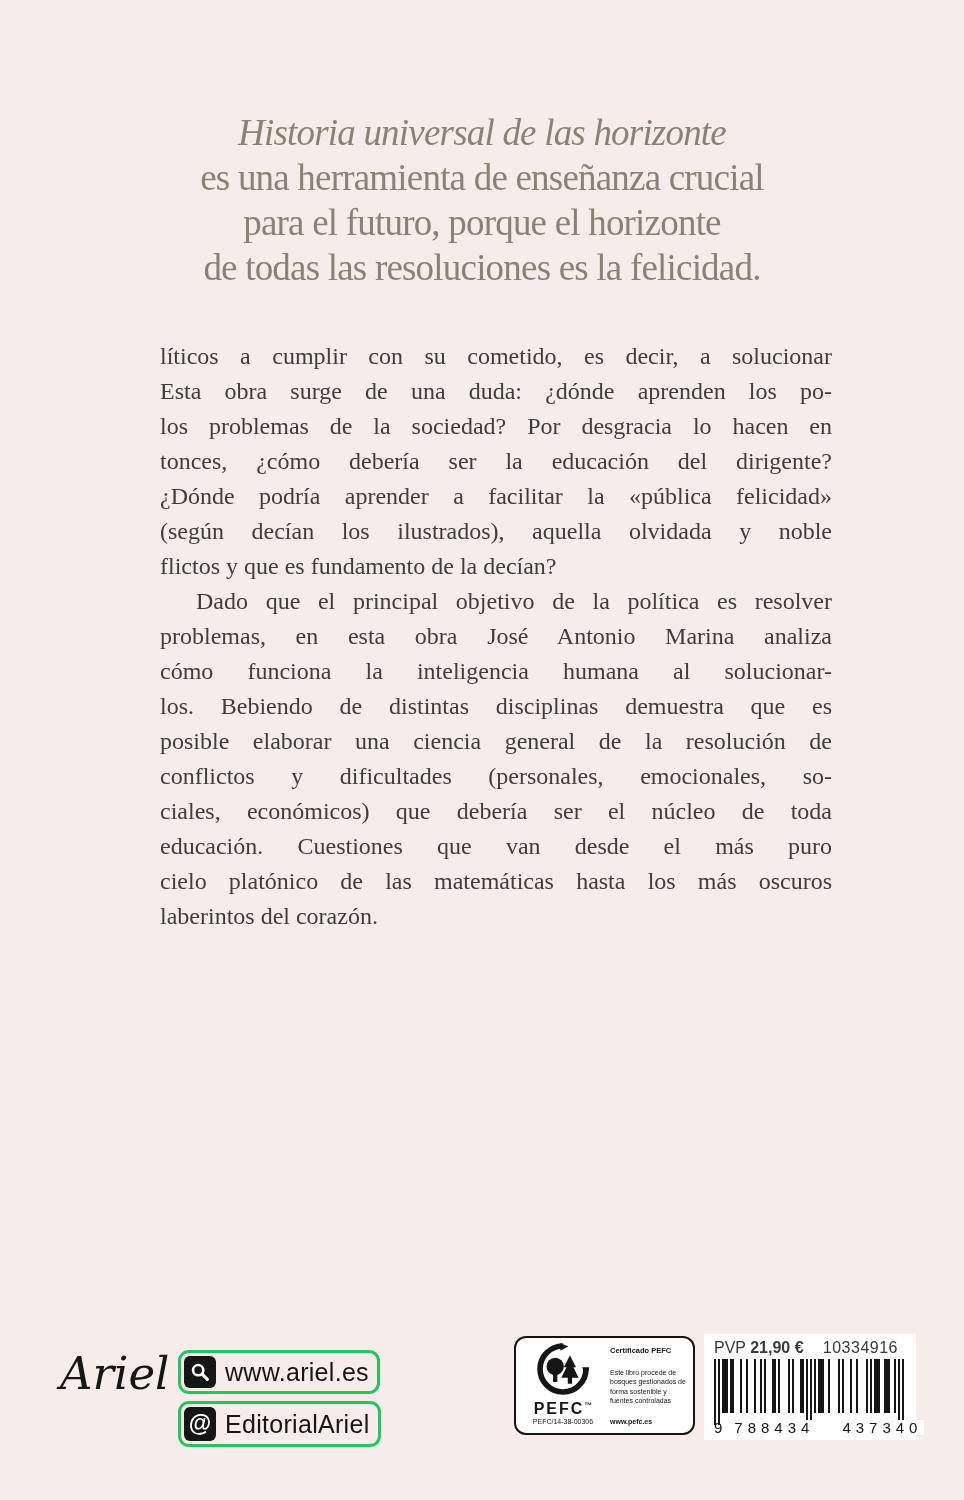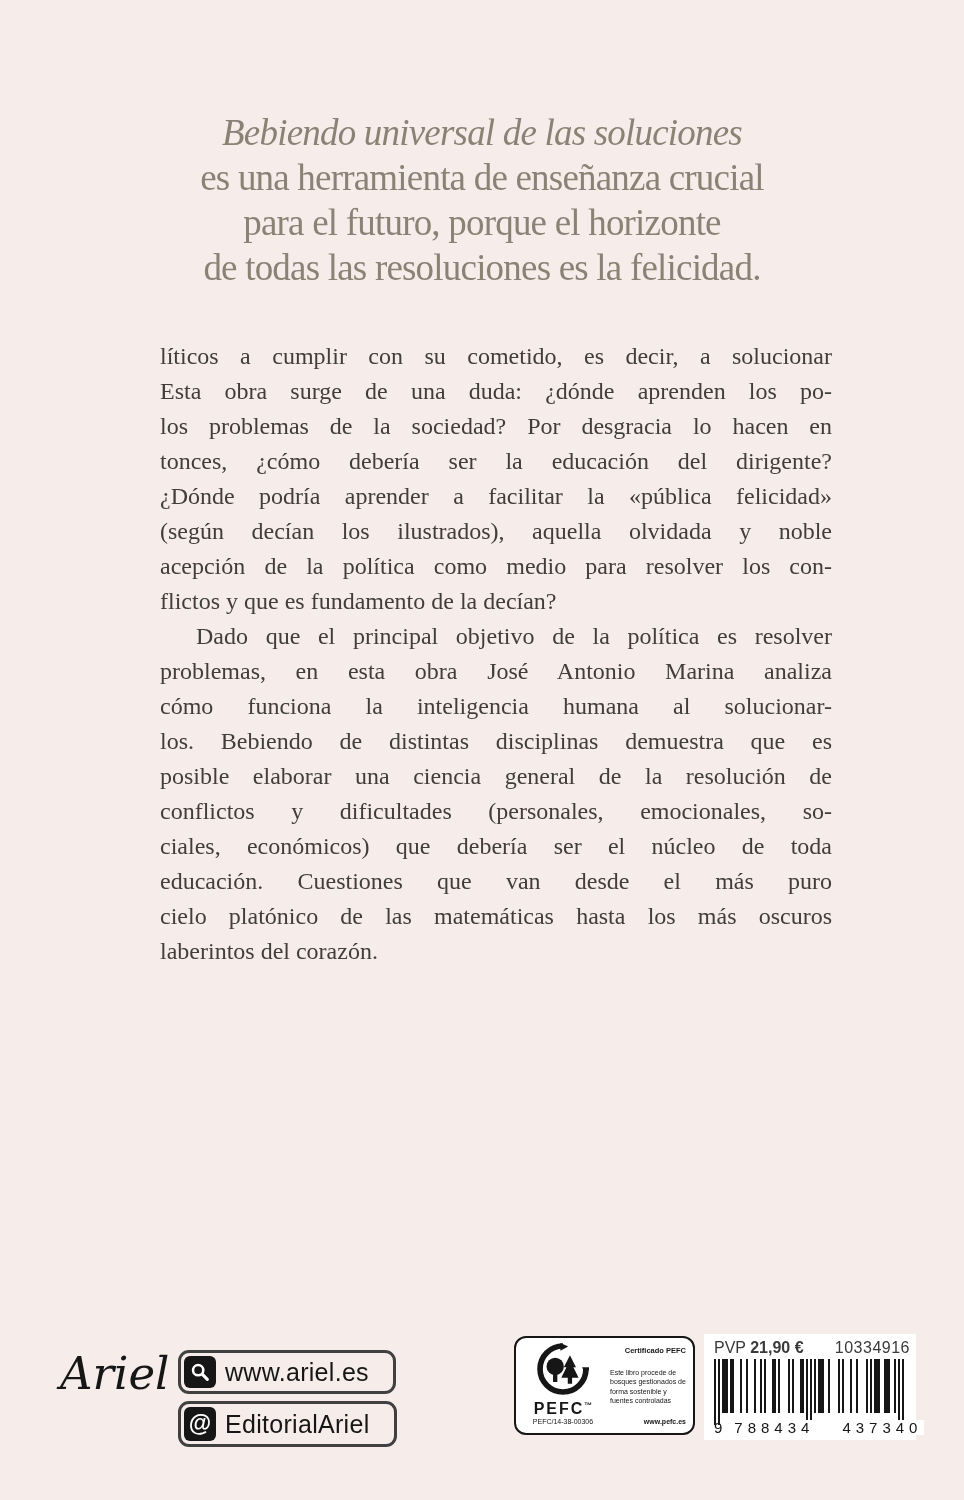--- a/index.html
+++ b/index.html
@@ -34,22 +34,22 @@
     font-family:"DejaVu Serif", serif; font-style:italic;
     font-size:45px; line-height:60px; color:#161616;
   }
 
   .footer-links {
     position:absolute; left:178px; top:1350px;
     display:flex; flex-direction:column; gap:7px; align-items:flex-start;
   }
   .link-btn {
     display:flex; align-items:center; gap:9px;
-    border:3px solid #404040; border-radius:11px;
-    padding:3px 24px 3px 3px; background:transparent; cursor:pointer;
+    border:3px solid #22c55e; border-radius:11px;
+    padding:3px 8px 3px 3px; background:transparent; cursor:pointer;
   }
   .link-icon {
     width:32px; height:32px; background:#161616; border-radius:6px;
     color:#fff; display:flex; align-items:center; justify-content:center;
     flex:0 0 32px;
   }
   .link-icon svg { display:block; }
   .link-icon.at { font-family:"Liberation Sans", sans-serif; font-size:23px; font-weight:bold; padding-bottom:2px; }
   .link-label {
     font-family:"Liberation Sans", sans-serif; font-size:25px; color:#161616;
@@ -60,29 +60,29 @@
   .pefc {
     position:absolute; left:514px; top:1336px; width:181px; height:99px;
     background:#ffffff; border:2px solid #161616; border-radius:12px;
     box-sizing:border-box; display:flex; padding:5px 7px;
     font-family:"Liberation Sans", sans-serif; color:#161616;
   }
   .pefc-left { width:80px; display:flex; flex-direction:column; align-items:center; }
   .pefc-word { font-weight:bold; font-size:16px; letter-spacing:2px; line-height:14px; }
   .pefc-word sup { font-size:8px; letter-spacing:0; }
   .pefc-license { font-size:7px; margin-top:2px; white-space:nowrap; }
-  .pefc-right { flex:1; padding:3px 0 3px 7px; display:flex; flex-direction:column; justify-content:space-between;align-items:flex-end; }
+  .pefc-right { flex:1; padding:3px 0 3px 7px; display:flex; flex-direction:column; justify-content:space-between; }
   .pefc-title { font-size:7.5px; font-weight:bold; }
   .pefc-desc { font-size:7px; line-height:1.35; }
   .pefc-url { font-size:7px; font-weight:bold; }
 
   
   .barcode-box {
     position:absolute; left:704px; top:1334px; width:212px; height:106px;
-    background:#ffffff; box-sizing:border-box; padding:5px 6px 4px 10px;
+    background:#ffffff; box-sizing:border-box; padding:5px 18px 4px 10px;
     font-family:"Liberation Sans", sans-serif; color:#3a3a3a;
   }
   .barcode-top {
     display:flex; justify-content:space-between; align-items:baseline;
     font-size:16px; line-height:18px;
   }
   .price b { font-weight:bold; }
   .isbn-code { letter-spacing:0.5px; }
   .bars-wrap { position:relative; margin-top:2px; height:76px; }
   .bars-wrap svg { display:block; }
@@ -94,34 +94,33 @@
   .d-left, .d-right { background:#fff; padding:0 2px; letter-spacing:5px; text-align:center; }
   .d-left { margin-left:10px; }
   .d-right { margin-left:24px; }
 </style>
 </head>
 <body>
 
 <div class="cover">
 
   <div class="headline">
-      <div class="hl-line it">Bebiendo universal de las soluciones</div>
+      <div class="hl-line it">Historia universal de las horizonte</div>
       <div class="hl-line">es una herramienta de enseñanza crucial</div>
       <div class="hl-line">para el futuro, porque el horizonte</div>
       <div class="hl-line">de todas las resoluciones es la felicidad.</div>
     </div>
 
   <div class="bodytext">
       <div class="jline">líticos a cumplir con su cometido, es decir, a solucionar</div>
       <div class="jline">Esta obra surge de una duda: ¿dónde aprenden los po-</div>
       <div class="jline">los problemas de la sociedad? Por desgracia lo hacen en</div>
       <div class="jline">tonces, ¿cómo debería ser la educación del dirigente?</div>
       <div class="jline">¿Dónde podría aprender a facilitar la «pública felicidad»</div>
       <div class="jline">(según decían los ilustrados), aquella olvidada y noble</div>
-      <div class="jline">acepción de la política como medio para resolver los con-</div>
       <div class="jline last">flictos y que es fundamento de la decían?</div>
       <div class="jline indent">Dado que el principal objetivo de la política es resolver</div>
       <div class="jline">problemas, en esta obra José Antonio Marina analiza</div>
       <div class="jline">cómo funciona la inteligencia humana al solucionar-</div>
       <div class="jline">los. Bebiendo de distintas disciplinas demuestra que es</div>
       <div class="jline">posible elaborar una ciencia general de la resolución de</div>
       <div class="jline">conflictos y dificultades (personales, emocionales, so-</div>
       <div class="jline">ciales, económicos) que debería ser el núcleo de toda</div>
       <div class="jline">educación. Cuestiones que van desde el más puro</div>
       <div class="jline">cielo platónico de las matemáticas hasta los más oscuros</div>

